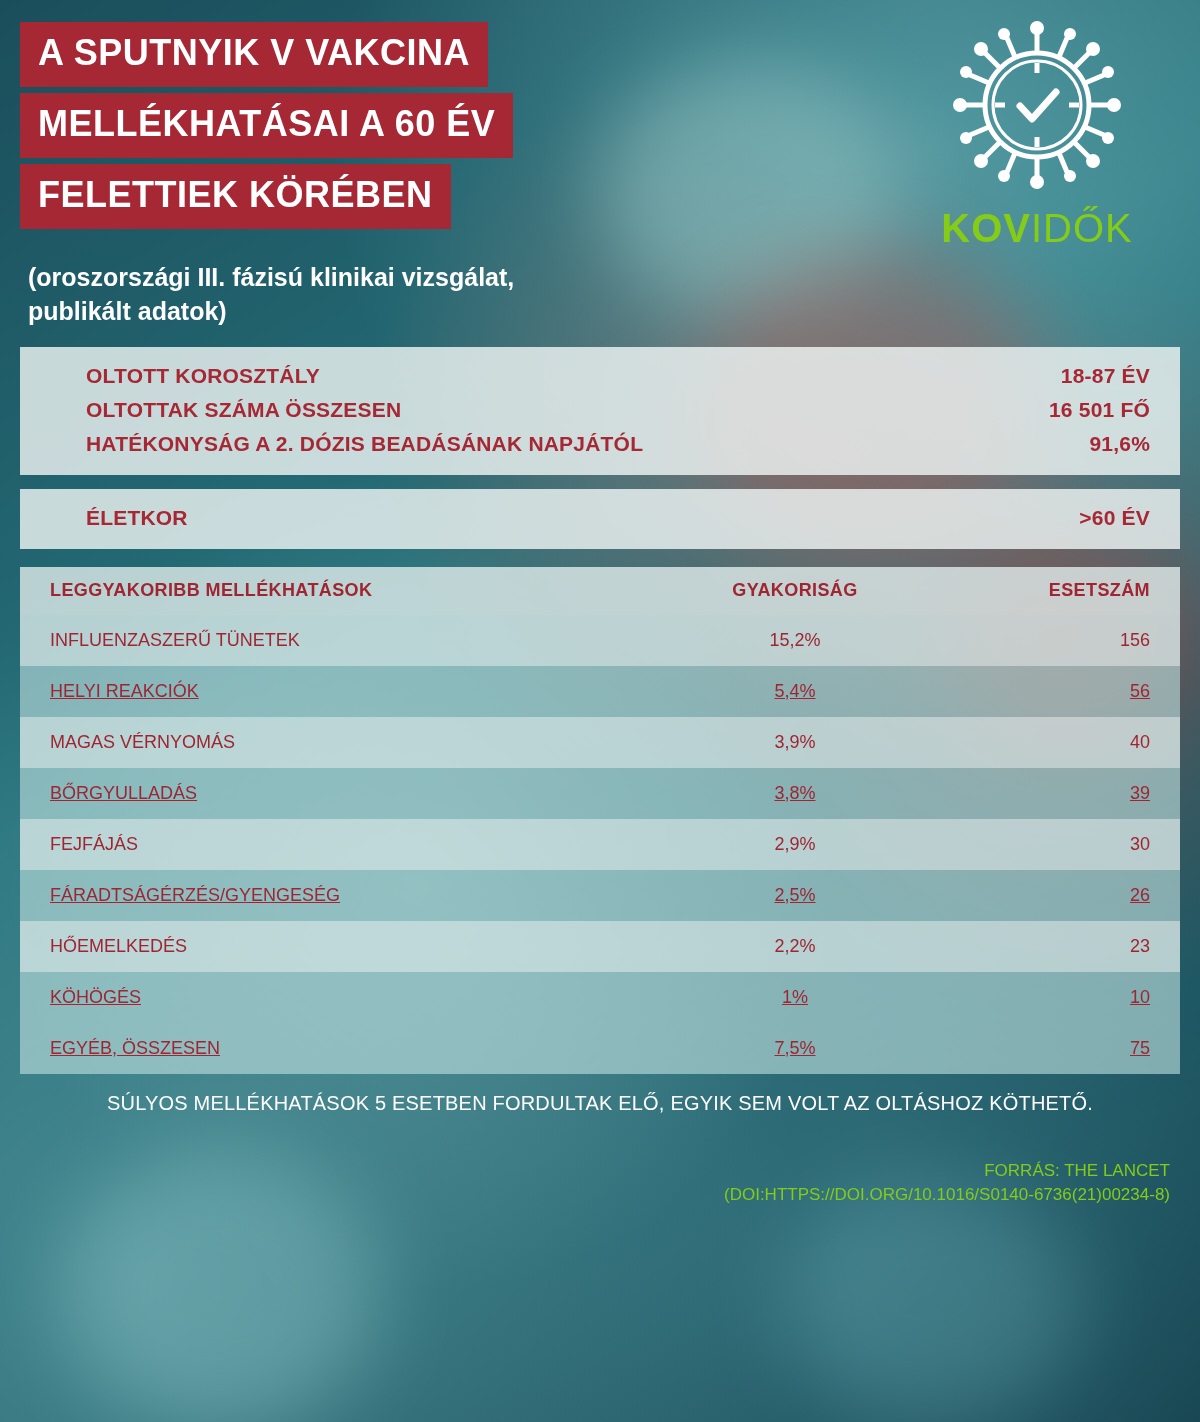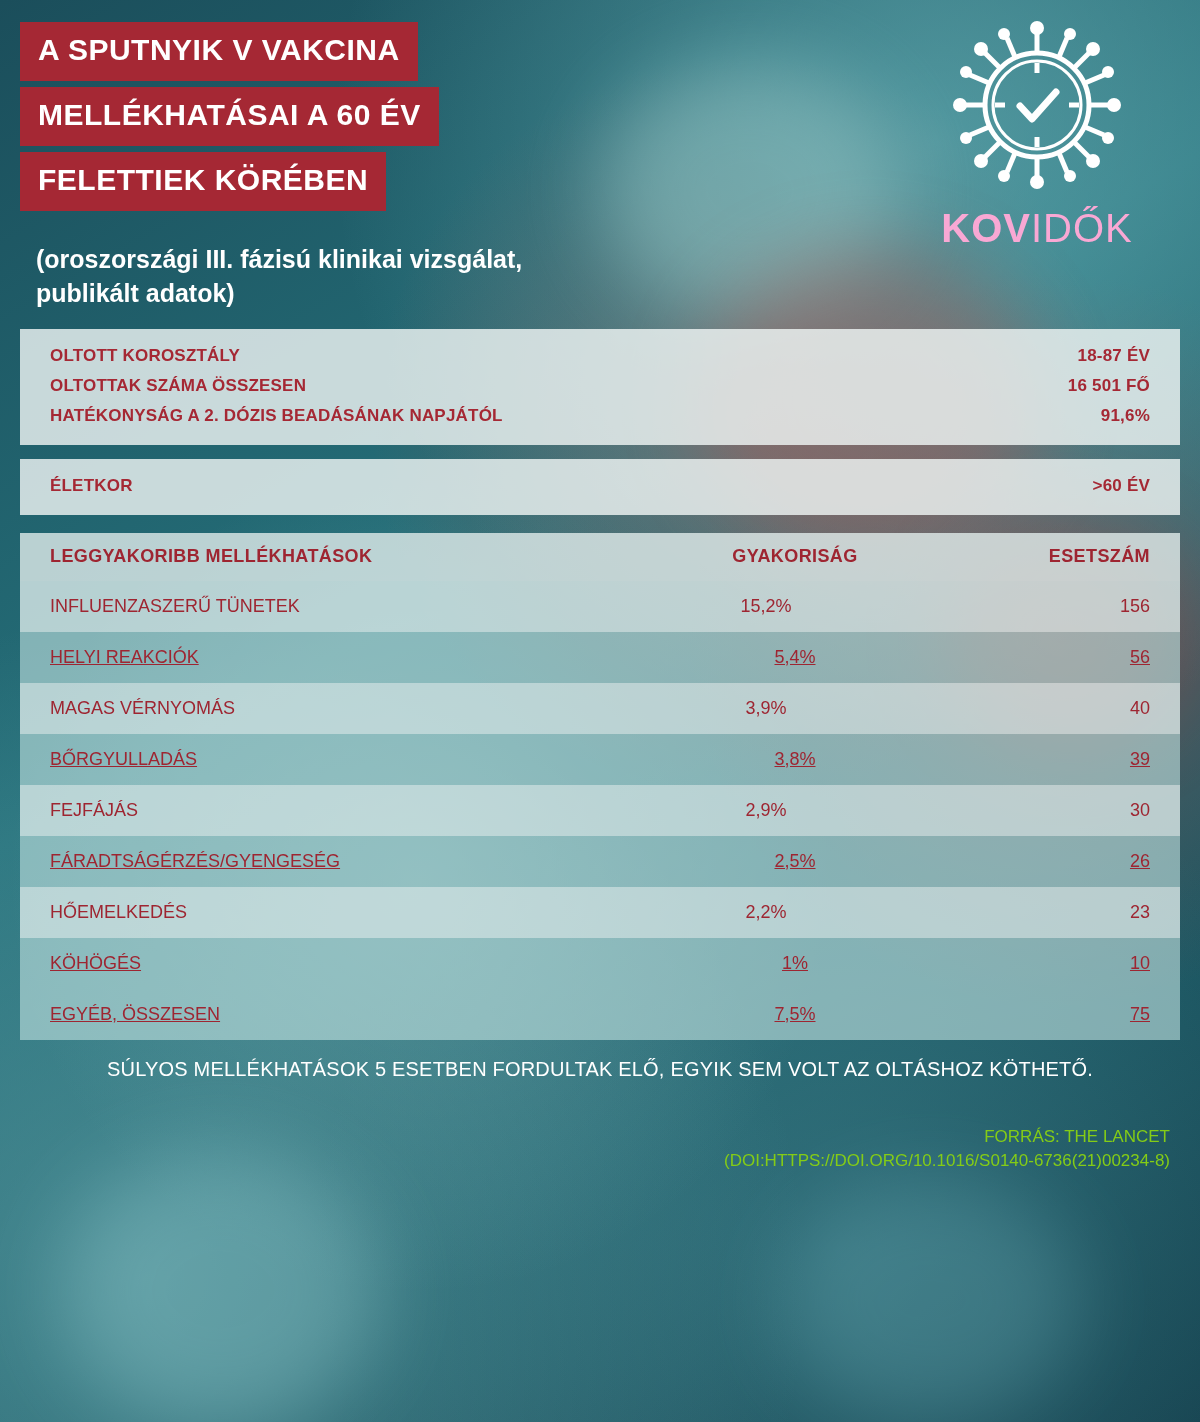--- a/index.html
+++ b/index.html
@@ -37,74 +37,75 @@
   .page { position: relative; z-index: 2; padding: 0 20px; }
 
   
   header { position: relative; padding-top: 22px; }
 
   .title-block { display: inline-block; }
   .title-line {
     display: block;
     background: #a52834;
     color: #ffffff;
-    font-size: 30px;
+    font-size: 36px;
     font-weight: bold;
     letter-spacing: .5px;
     line-height: 1;
     padding: 13px 18px 16px 18px;
     width: fit-content;
     margin-bottom: 6px;
     text-transform: uppercase;
   }
 
   .logo {
     position: absolute;
     top: 10px;
     right: 18px;
     width: 250px;
     text-align: center;
   }
   .logo svg { display: block; margin: 0 auto; }
   .logo-text {
-    color: #f9a8d4;
+    color: #84cc16;
     font-size: 40px;
     letter-spacing: 1px;
     margin-top: 6px;
     font-weight: 400;
     white-space: nowrap;
   }
   .logo-text b { font-weight: bold; }
 
   .subtitle {
     color: #ffffff;
     font-size: 25px;
     font-weight: bold;
     line-height: 1.35;
     margin-top: 26px;
-    margin-left: 16px;
+    margin-left: 8px;
     white-space: pre-line;
   }
 
   
   .panel {
     background: rgba(238,244,243,0.82);
     margin-top: 18px;
     padding: 12px 30px 14px 30px;
   }
   .panel.second { margin-top: 14px; }
 
   .panel-row {
     display: flex;
     align-items: flex-end;
     color: #a52834;
-    font-size: 17px;
+    font-size: 21px;
     font-weight: bold;
     padding: 5px 0;
     letter-spacing: .2px;
+    margin-left: 36px;
   }
   .panel-row .lbl { flex: 1; text-transform: uppercase; }
   .panel-row .val { width: 200px; text-align: right; }
 
   
   .table { margin-top: 18px; }
   .trow {
     display: flex;
     align-items: center;
     height: 51px;
@@ -112,21 +113,21 @@
     color: #9e2531;
     font-size: 18px;
   }
   .trow.head {
     background: rgba(225,236,235,0.80);
     font-weight: bold;
     letter-spacing: .4px;
     height: 48px;
   }
   .trow.alt  { background: rgba(190,224,222,0.62); text-decoration: underline; }
-  .trow.norm { background: rgba(224,238,237,0.78); gap: 29px; }
+  .trow.norm { background: rgba(224,238,237,0.78); }
 
   .c-name { flex: 1; }
   .c-freq { width: 250px; text-align: center; }
   .c-count{ width: 230px; text-align: right; }
   .trow.head .c-freq { text-align: center; }
   .trow.head .c-count { text-align: right; }
 
   .footnote {
     color: #ffffff;
     font-size: 20px;

